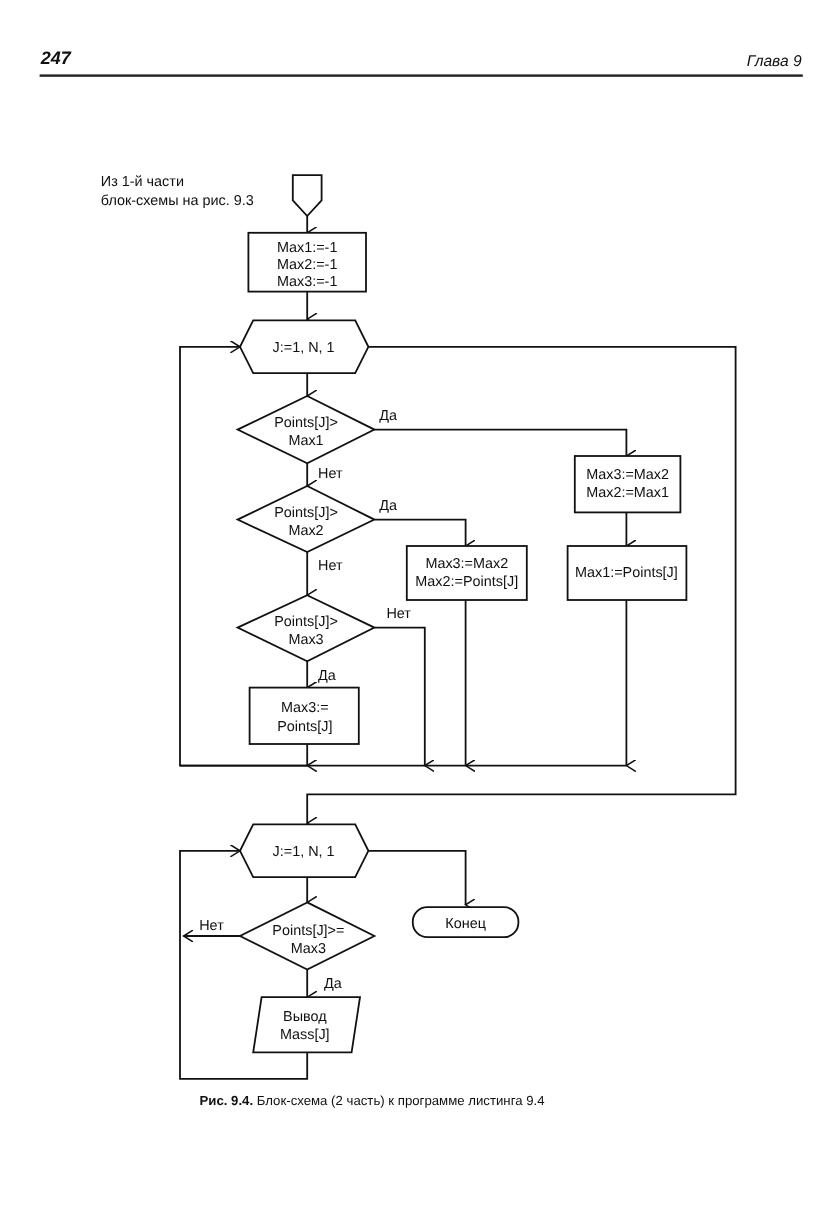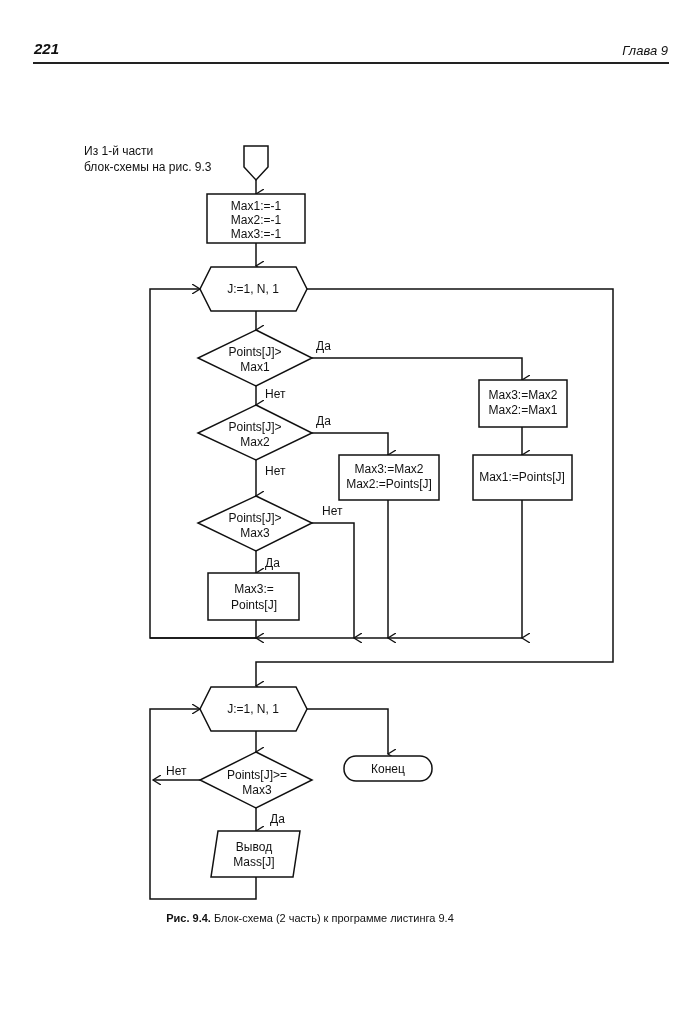--- a/index.html
+++ b/index.html
@@ -8,21 +8,21 @@
   .chapter { position:absolute; right:32px; top:43px; font-size:13px; font-style:italic; }
   .header-rule { position:absolute; left:33px; right:31px; top:62px; height:2px; background:#222; }
   svg#flow { position:absolute; left:0; top:0; }
   svg text { font-family:"Liberation Sans", sans-serif; font-size:12px; fill:#111; }
   .caption { position:absolute; left:0; width:620px; top:912px; text-align:center; font-size:11px; }
   .caption b { font-weight:bold; }
 </style>
 </head>
 <body>
 
-<div class="page-num">221</div>
+<div class="page-num">247</div>
 <div class="chapter">Глава 9</div>
 <div class="header-rule"></div>
 
 <svg id="flow" width="700" height="1024" viewBox="0 0 700 1024">
   <defs>
     <marker id="arr" markerWidth="10" markerHeight="10" refX="5" refY="8" orient="auto" markerUnits="userSpaceOnUse">
       <path d="M0,0 L5,8 L10,0" fill="none" stroke="#111" stroke-width="1.3"></path>
     </marker>
     <marker id="arrR" markerWidth="10" markerHeight="10" refX="8" refY="5" orient="auto" markerUnits="userSpaceOnUse">
       <path d="M0,0 L8,5 L0,10" fill="none" stroke="#111" stroke-width="1.3"></path>

